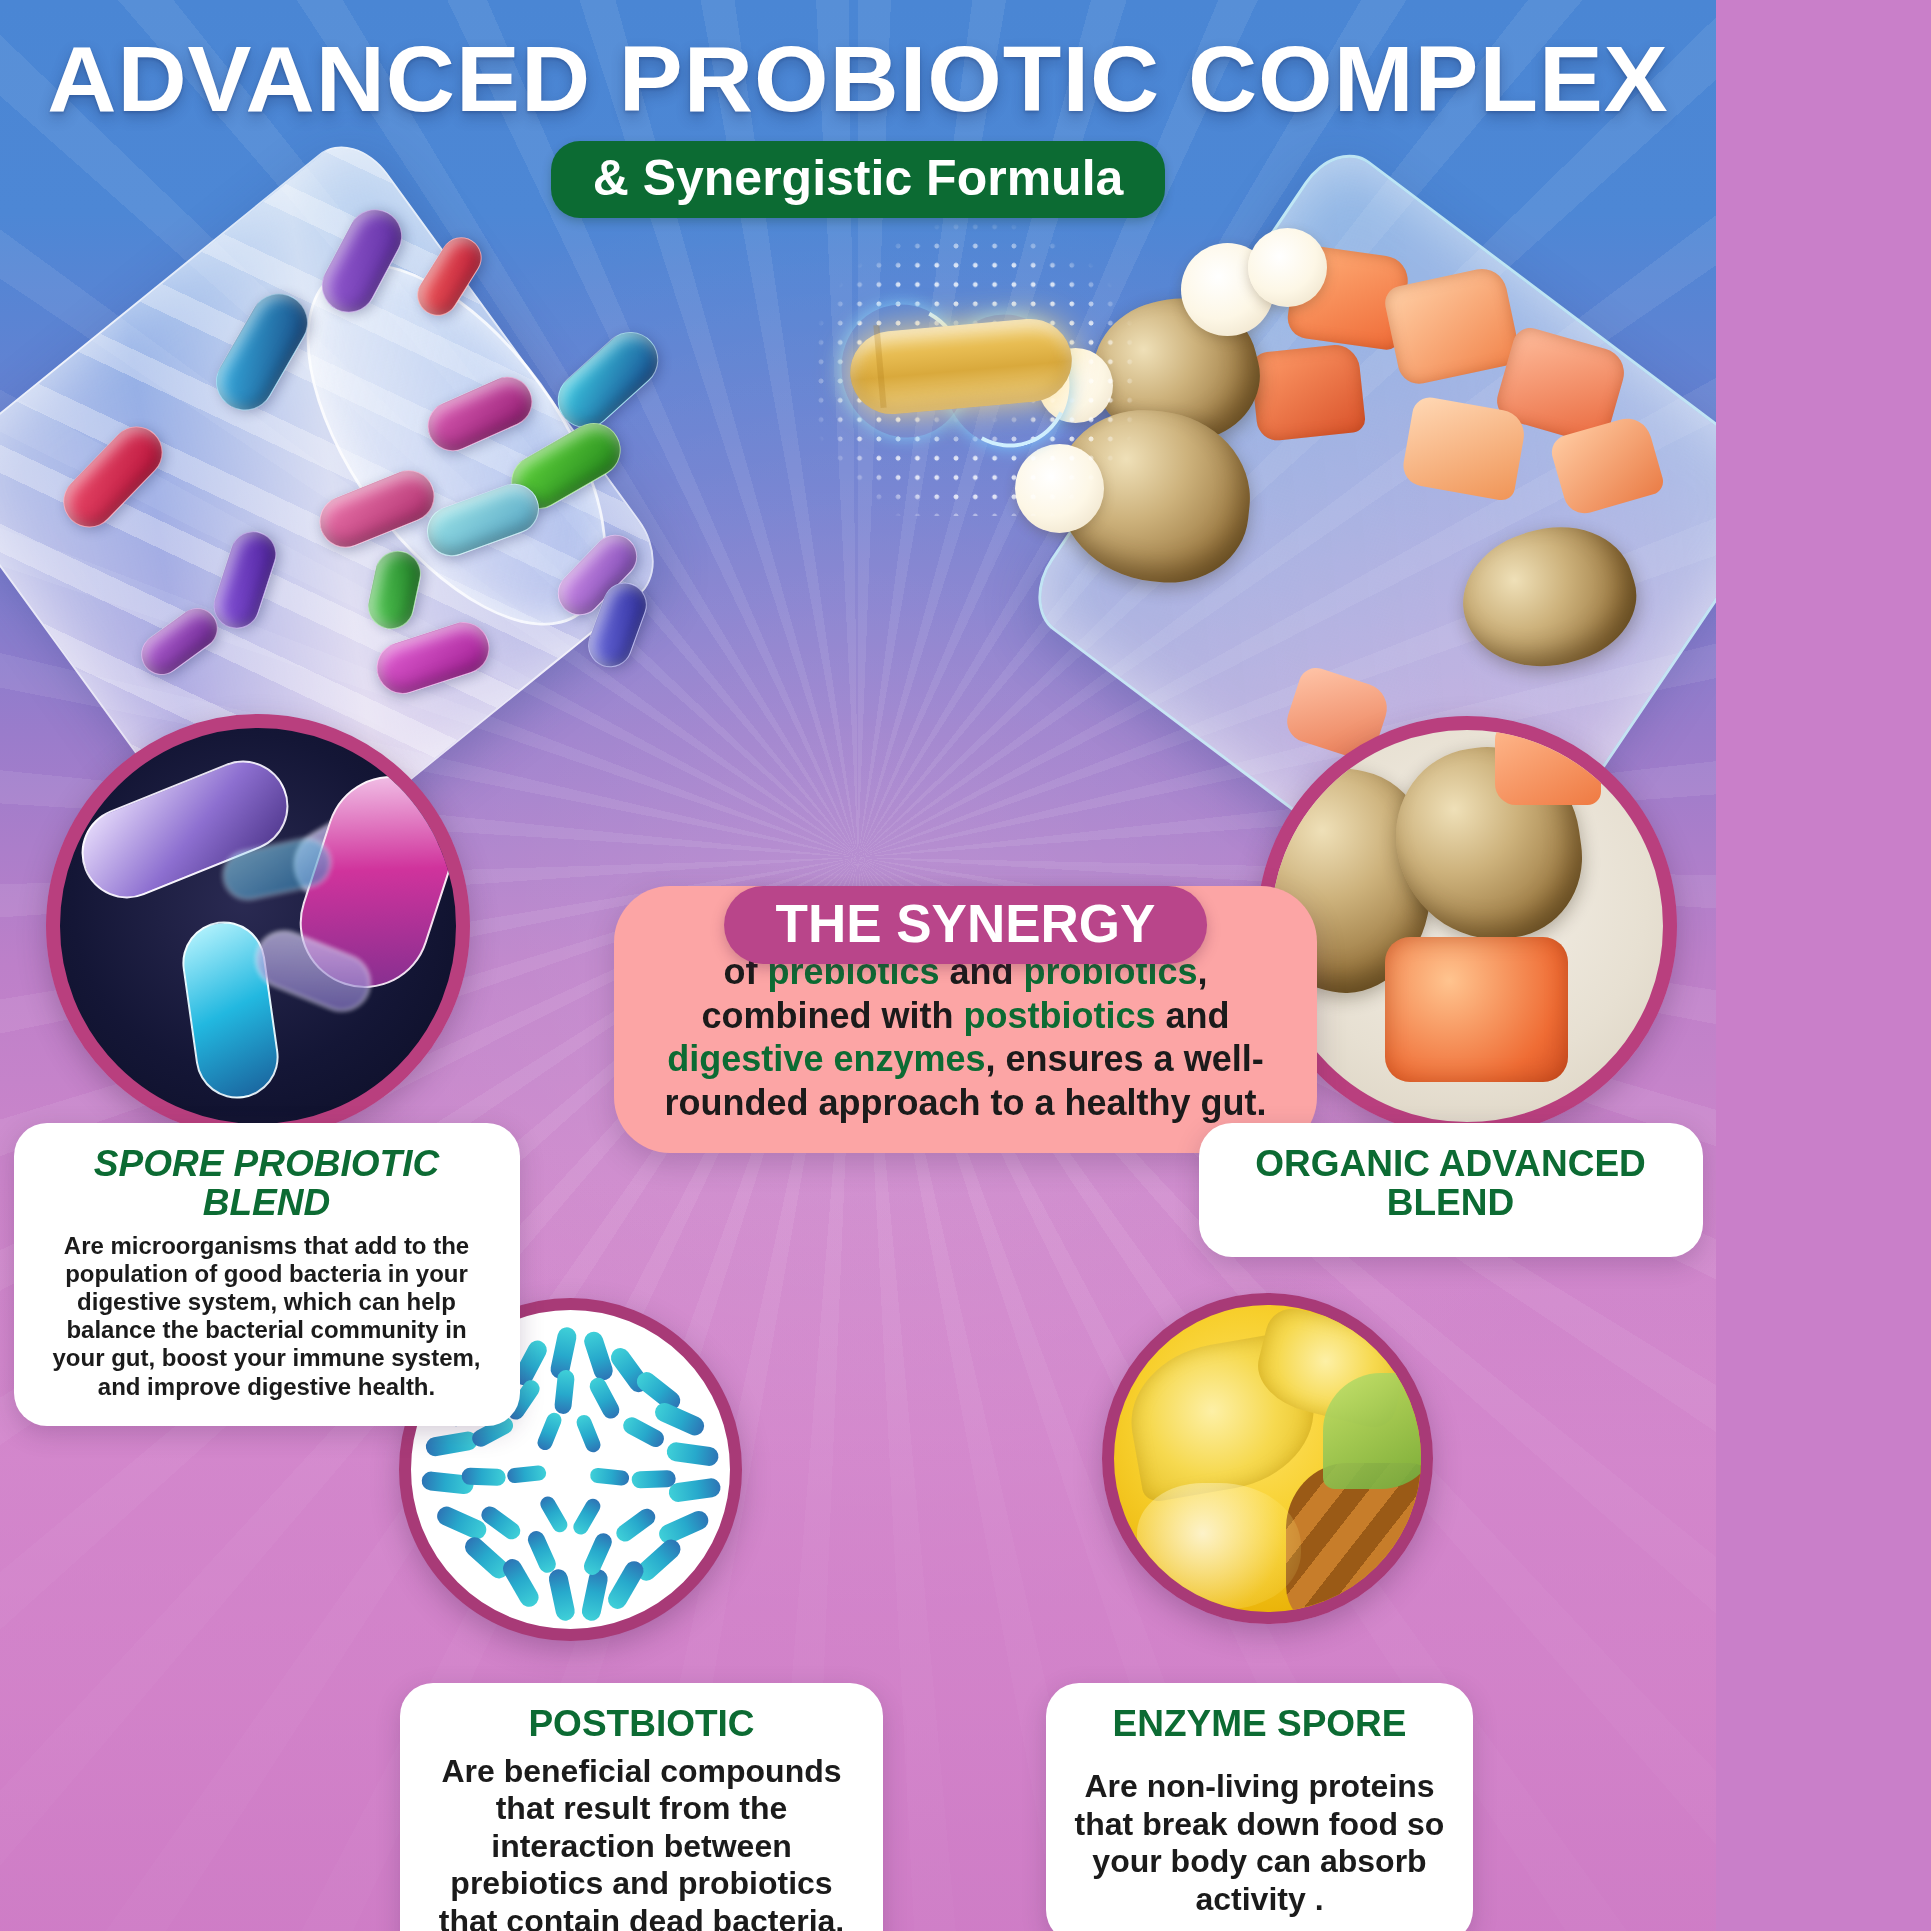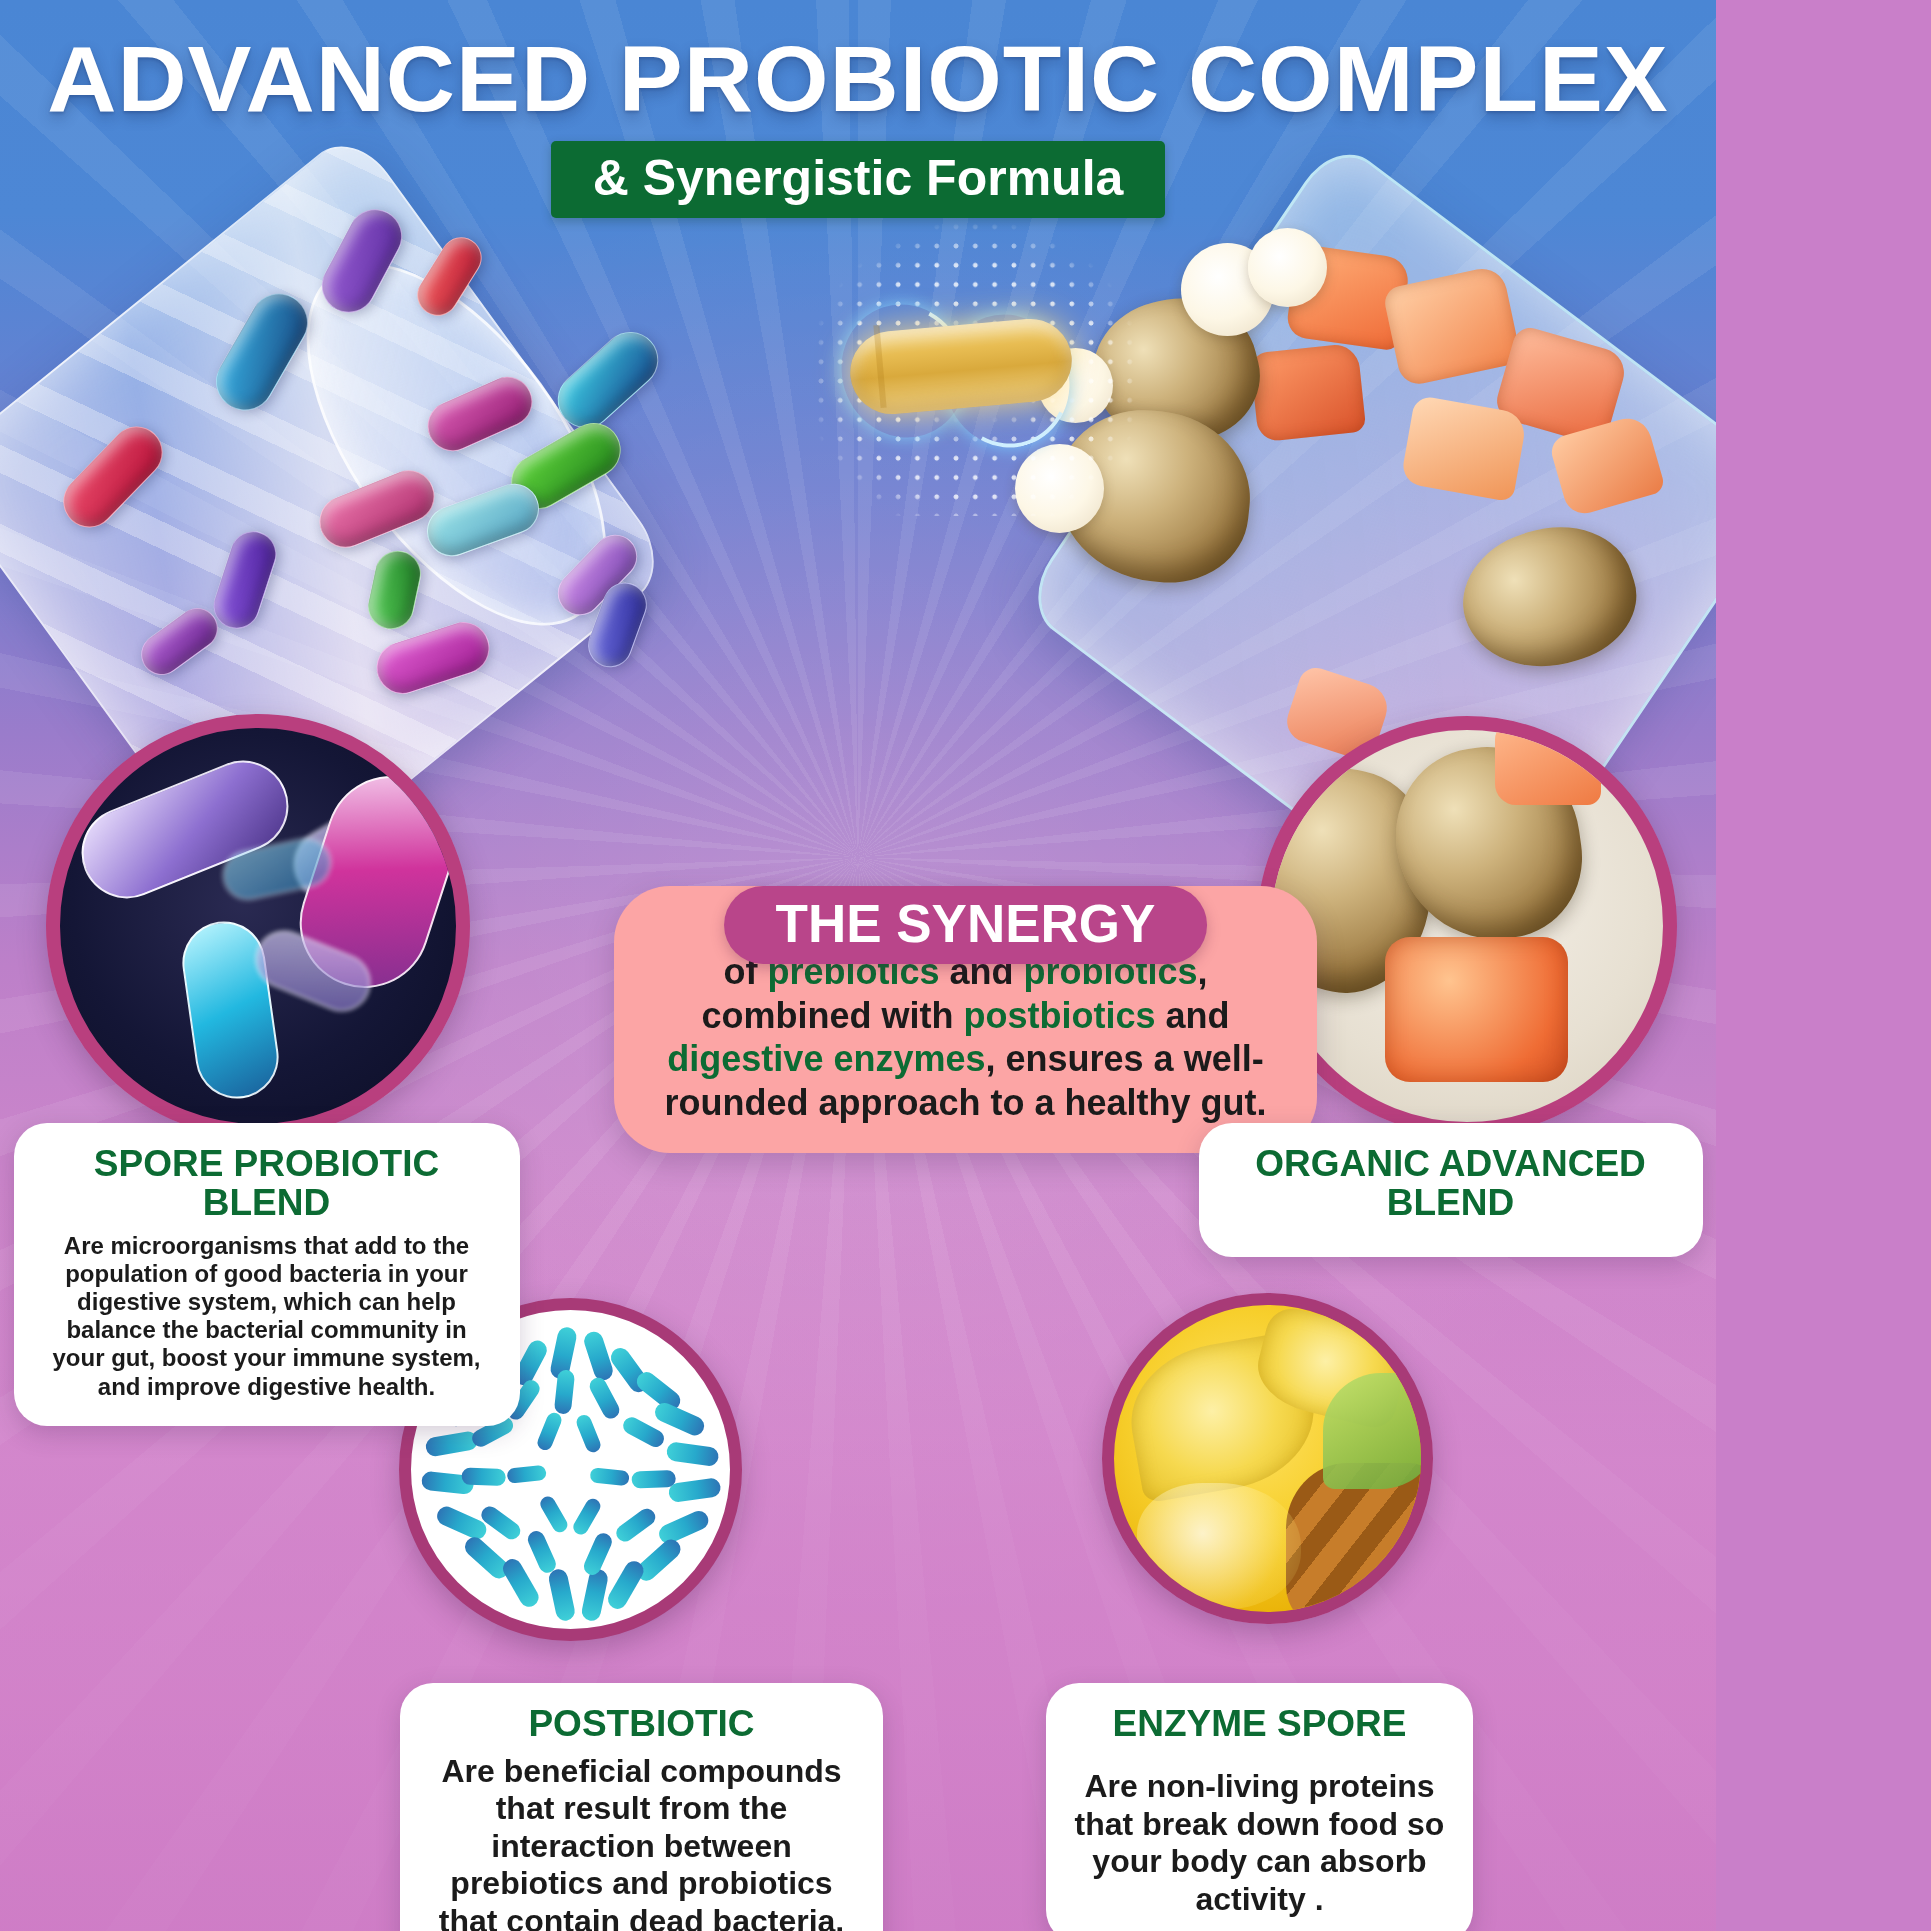--- a/index.html
+++ b/index.html
@@ -27,21 +27,21 @@
   
   .title-wrap{position:absolute;top:33px;left:0;right:0;text-align:center;}
   .main-title{
     font-size:93px;font-weight:900;color:#ffffff;letter-spacing:1px;
     line-height:1.0;white-space:nowrap;
     text-shadow:0 5.8px 13.5px rgba(20,40,90,.30), 0 1.9px 2.9px rgba(20,40,90,.25);
     transform:scaleX(1.03);
   }
   .subtitle-badge{
     display:inline-block;margin-top:15.4px;
-    background:#0c6b33;border-radius:5px;
+    background:#0c6b33;border-radius:29px;
     padding:11.6px 42px 15.4px 42px;
     font-size:50px;font-weight:800;color:#ffffff;line-height:1;
     box-shadow:0 3.9px 9.7px rgba(10,50,30,.25);
   }
 
   
   .jar{position:absolute;}
   
   .jar-left{left:-29px;top:217px;width:714px;height:618px;}
   .glass-cyl{
@@ -130,21 +130,21 @@
     background:repeating-linear-gradient(128deg,#c77d2a 0 21px,#9a5a16 21px 41px);}
 
   
   .card{position:absolute;background:#ffffff;border-radius:33px;
     box-shadow:0 7.7px 25px rgba(70,35,80,.22);
     text-align:center;padding:21px 25px 25px 25px;box-sizing:border-box;}
   .card-title{color:#0c6b33;font-weight:800;line-height:1.06;margin:0 0 9.7px 0;}
   .card-body{color:#1b1b1b;font-weight:600;line-height:1.17;margin:0;}
 
   .card-spore{left:13.5px;top:1123px;width:506px;}
-  .card-spore .card-title{font-size:37px;}
+  .card-spore .card-title{font-size:37px;font-style:italic;}
   .card-spore .card-body{font-size:24px;}
 
   .card-prebio{right:13.5px;top:1123px;width:504px;}
   .card-prebio .card-title{font-size:37px;}
   .card-prebio .card-body{font-size:32px;margin-top:23px;}
 
   .card-post{left:400px;top:1683px;width:483px;}
   .card-post .card-title{font-size:37px;}
   .card-post .card-body{font-size:32px;}
 

